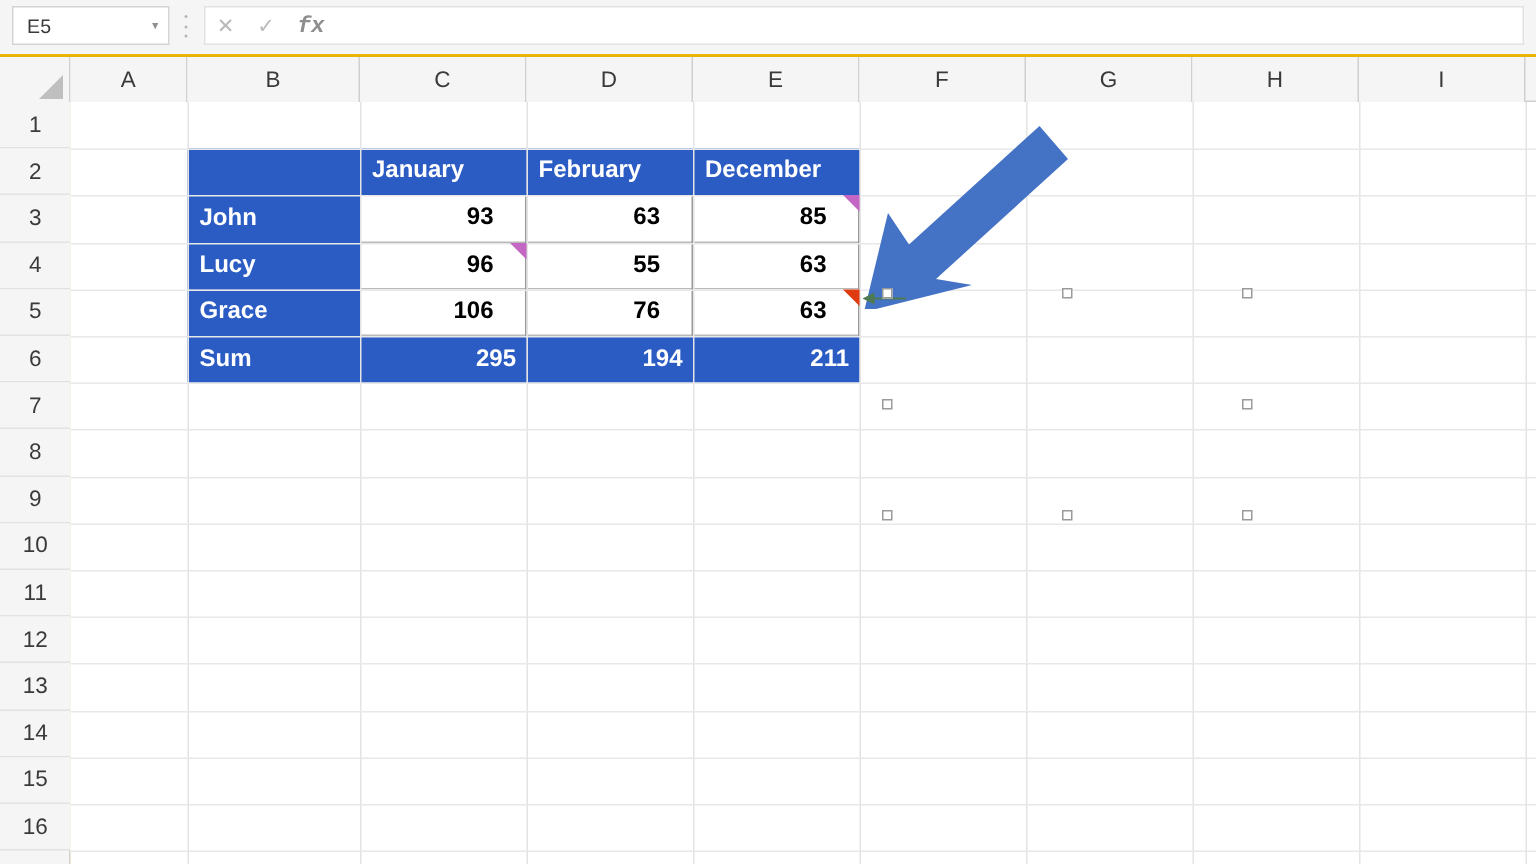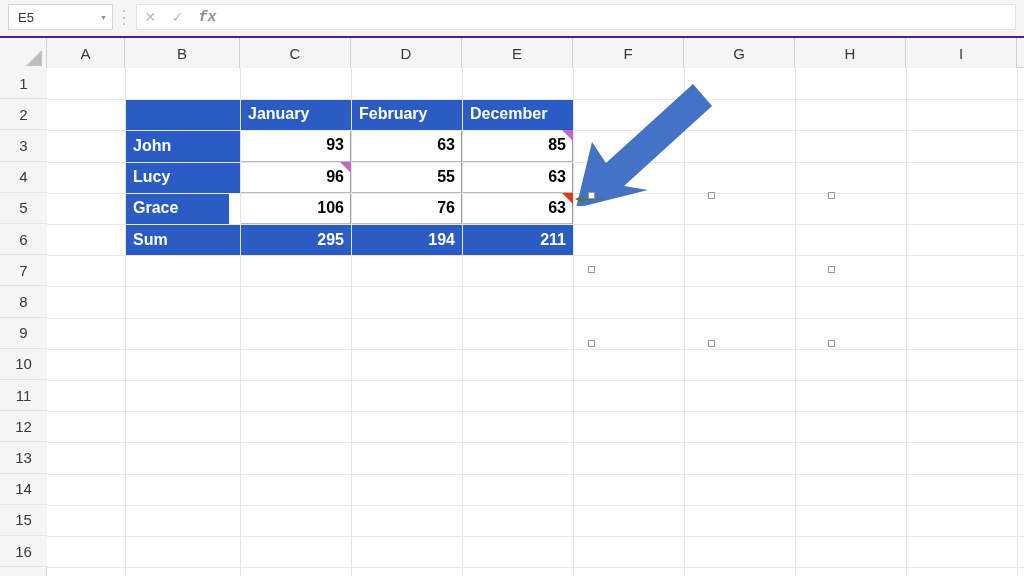--- a/index.html
+++ b/index.html
@@ -9,21 +9,21 @@
     height: 576px;
     overflow: hidden;
     background: #ffffff;
     font-family: "Liberation Sans", sans-serif;
   }
 
   #app {
     position: relative;
     width: 1024px;
     height: 576px;
-    background: #4c1d95;
+    background: #eab308;
   }
 
   
   #formula-strip {
     position: absolute;
     left: 0; top: 0;
     width: 1024px; height: 36px;
     background: #f5f5f5;
     display: flex;
     align-items: center;
@@ -206,21 +206,21 @@
     background: #2B5CC4;
     color: #ffffff;
     font-weight: bold;
     padding-left: 8px;
   }
   .cell.num {
     background: #ffffff;
     color: #000000;
     font-weight: bold;
     justify-content: flex-end;
-    padding-right: 7px;
+    padding-right: 22px;
     border-bottom: 1px solid #b9b9b9;
   }
   .cell.sum {
     background: #2B5CC4;
     color: #ffffff;
     font-weight: bold;
     justify-content: flex-end;
     padding-right: 7px;
   }
   .cell.blank-hdr {
@@ -368,21 +368,21 @@
         <div class="cell hdr" style="left: 304px; width: 111px; top: 31.2px; height: 31.2px;">February</div>
         <div class="cell hdr" style="left: 415px; width: 111px; top: 31.2px; height: 31.2px;">December</div>
         <div class="cell rowlbl" style="left: 78px; width: 115px; top: 62.4px; height: 31.2px;">John</div>
         <div class="cell num" style="left: 193px; width: 111px; top: 62.4px; height: 31.2px;">93</div>
         <div class="cell num" style="left: 304px; width: 111px; top: 62.4px; height: 31.2px;">63</div>
         <div class="cell num" style="left: 415px; width: 111px; top: 62.4px; height: 31.2px;">85</div>
         <div class="cell rowlbl" style="left: 78px; width: 115px; top: 93.6px; height: 31.2px;">Lucy</div>
         <div class="cell num" style="left: 193px; width: 111px; top: 93.6px; height: 31.2px;">96</div>
         <div class="cell num" style="left: 304px; width: 111px; top: 93.6px; height: 31.2px;">55</div>
         <div class="cell num" style="left: 415px; width: 111px; top: 93.6px; height: 31.2px;">63</div>
-        <div class="cell rowlbl" style="left: 78px; width: 104px; top: 124.8px; height: 31.2px;">Grace</div>
+        <div class="cell rowlbl" style="left: 78px; width: 115px; top: 124.8px; height: 31.2px;">Grace</div>
         <div class="cell num" style="left: 193px; width: 111px; top: 124.8px; height: 31.2px;">106</div>
         <div class="cell num" style="left: 304px; width: 111px; top: 124.8px; height: 31.2px;">76</div>
         <div class="cell num" style="left: 415px; width: 111px; top: 124.8px; height: 31.2px;">63</div>
         <div class="cell rowlbl" style="left: 78px; width: 115px; top: 156px; height: 31.2px;">Sum</div>
         <div class="cell sum" style="left: 193px; width: 111px; top: 156px; height: 31.2px;">295</div>
         <div class="cell sum" style="left: 304px; width: 111px; top: 156px; height: 31.2px;">194</div>
         <div class="cell sum" style="left: 415px; width: 111px; top: 156px; height: 31px;">211</div>
         <div class="vsep" style="left: 303px; top: 62.4px; height: 93.6px;"></div>
         <div class="vsep" style="left: 414px; top: 62.4px; height: 93.6px;"></div>
         <div class="vsep" style="left: 525px; top: 62.4px; height: 93.6px;"></div>

